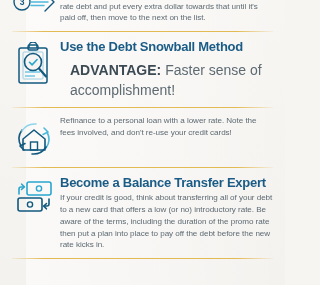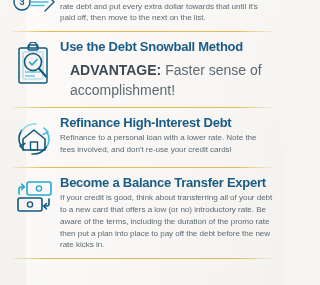--- a/index.html
+++ b/index.html
@@ -160,21 +160,20 @@
           <path d="M8 28 A15 15 0 0 1 9 12" fill="none" stroke="#12597f" stroke-width="1.6" stroke-linecap="round"></path>
           <path d="M9 13 A15 15 0 0 1 23 6" fill="none" stroke="#8fd4ea" stroke-width="1.6" stroke-linecap="round"></path>
           <path d="M33 29 A15 15 0 0 1 19 36" fill="none" stroke="#12597f" stroke-width="1.6" stroke-linecap="round"></path>
           <path d="M31 10 l4 4 l-5 2.5" fill="none" stroke="#4fb9dd" stroke-width="1.6" stroke-linejoin="round" stroke-linecap="round"></path>
           <path d="M11 32 l-4 -4 l5 -2.5" fill="none" stroke="#12597f" stroke-width="1.6" stroke-linejoin="round" stroke-linecap="round"></path>
           <path d="M21 12 L32 21 v11 H10 V21 Z" fill="none" stroke="#12597f" stroke-width="1.6" stroke-linejoin="round"></path>
           <rect x="17.5" y="24" width="7" height="8" fill="none" stroke="#12597f" stroke-width="1.4"></rect>
         </svg>
       </div>
       <div class="tip-body">
-        <h2 class="tip-title">Refinance High-Interest Debt</h2>
         <p class="tip-text">Refinance to a personal loan with a lower rate. Note the fees involved, and don't re-use your credit cards!</p>
       </div>
     </div>
 
     <hr class="divider">
 
     <div class="tip">
       <div class="tip-icon">
         <svg width="42" height="40" viewBox="0 0 42 40">
           <rect x="14" y="4" width="24" height="13" rx="2" fill="none" stroke="#2aa6cf" stroke-width="1.6"></rect>

